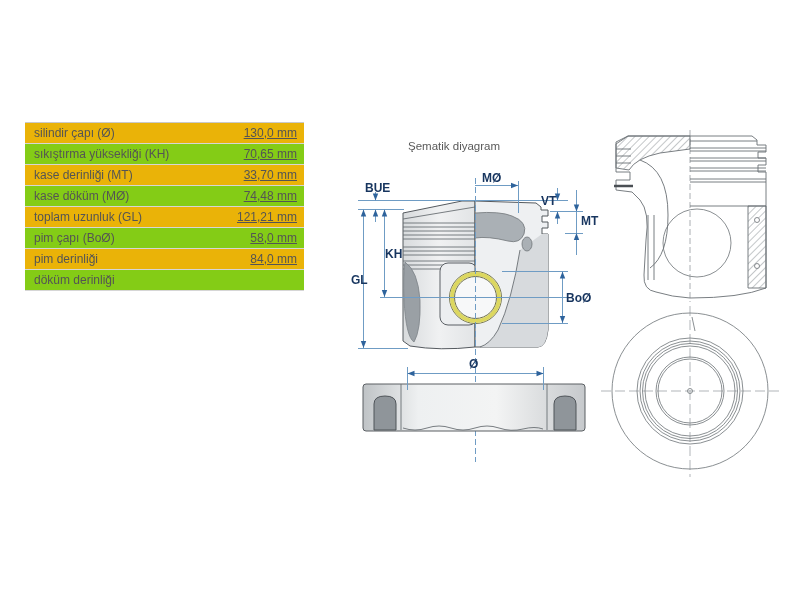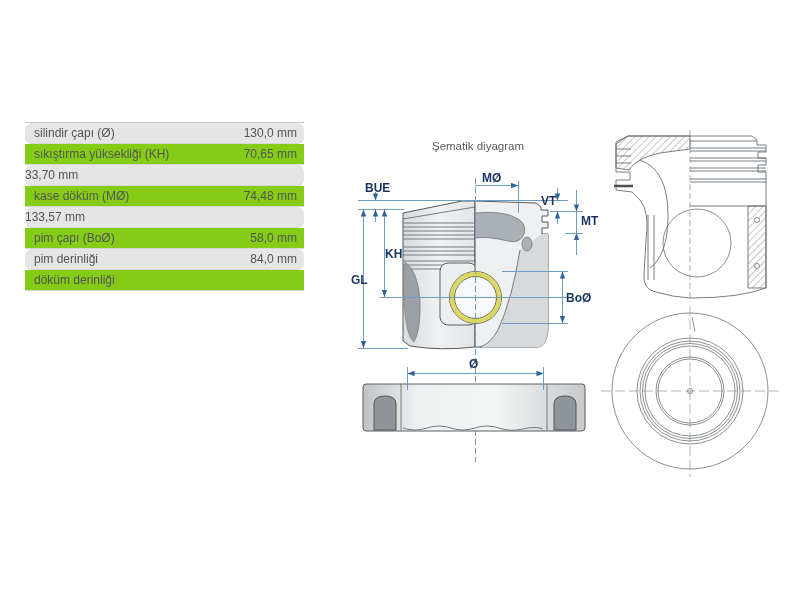--- a/index.html
+++ b/index.html
@@ -2,25 +2,25 @@
 <html><head>
 <meta charset="utf-8">
 <style>
   html,body{margin:0;padding:0;background:#ffffff;}
   #canvas{position:relative;width:800px;height:600px;background:#ffffff;overflow:hidden;
           font-family:"Liberation Sans", sans-serif;}
   
   #spec-table{position:absolute;left:25px;top:122px;width:279px;border-top:1px solid #c9c9c9;}
   .row{display:flex;height:20px;line-height:20px;font-size:12px;color:#545454;
        border-bottom:1px solid #d6d6d6;background:#84cc16;}
-  .row.odd{background:#e5e5e5;border-radius:7px;}
+  .row.odd{background:#eab308;}
   .row .lbl{flex:1;padding-left:9px;white-space:nowrap;overflow:hidden;}
-  .row .val{padding-right:7px;text-align:right;white-space:nowrap;}
+  .row .val{padding-right:7px;text-align:right;white-space:nowrap;text-decoration:underline;}
   
-  #diagram-title{position:absolute;left:408px;top:140px;width:140px;text-align:center;
+  #diagram-title{position:absolute;left:408px;top:140px;width:140px;text-align:left;
                  font-size:11.5px;color:#5a5a5a;}
   svg{position:absolute;left:0;top:0;}
   .dimline{stroke:#6f9cc4;stroke-width:1;fill:none;}
   .dimarrow{fill:#2e639c;stroke:none;}
   .dimlabel{font:bold 12px "Liberation Sans",sans-serif;fill:#17355f;}
   .outline{stroke:#555a5f;stroke-width:1;}
   .thin{stroke:#6a6f74;stroke-width:0.9;fill:none;}
   .artline{stroke:#7d8286;stroke-width:0.9;fill:none;}
 </style>
 </head>
@@ -31,28 +31,30 @@
   <div id="spec-table">
     <div class="row odd">
         <span class="lbl">silindir çapı (Ø)</span>
         <span class="val">130,0 mm</span>
       </div>
     <div class="row">
         <span class="lbl">sıkıştırma yüksekliği (KH)</span>
         <span class="val">70,65 mm</span>
       </div>
     <div class="row odd">
+        <span class="lbl">kase derinliği (MT)</span>
         <span class="val">33,70 mm</span>
       </div>
     <div class="row">
         <span class="lbl">kase döküm (MØ)</span>
         <span class="val">74,48 mm</span>
       </div>
     <div class="row odd">
-        <span class="val">133,57 mm</span>
+        <span class="lbl">toplam uzunluk (GL)</span>
+        <span class="val">121,21 mm</span>
       </div>
     <div class="row">
         <span class="lbl">pim çapı (BoØ)</span>
         <span class="val">58,0 mm</span>
       </div>
     <div class="row odd">
         <span class="lbl">pim derinliği</span>
         <span class="val">84,0 mm</span>
       </div>
     <div class="row">

